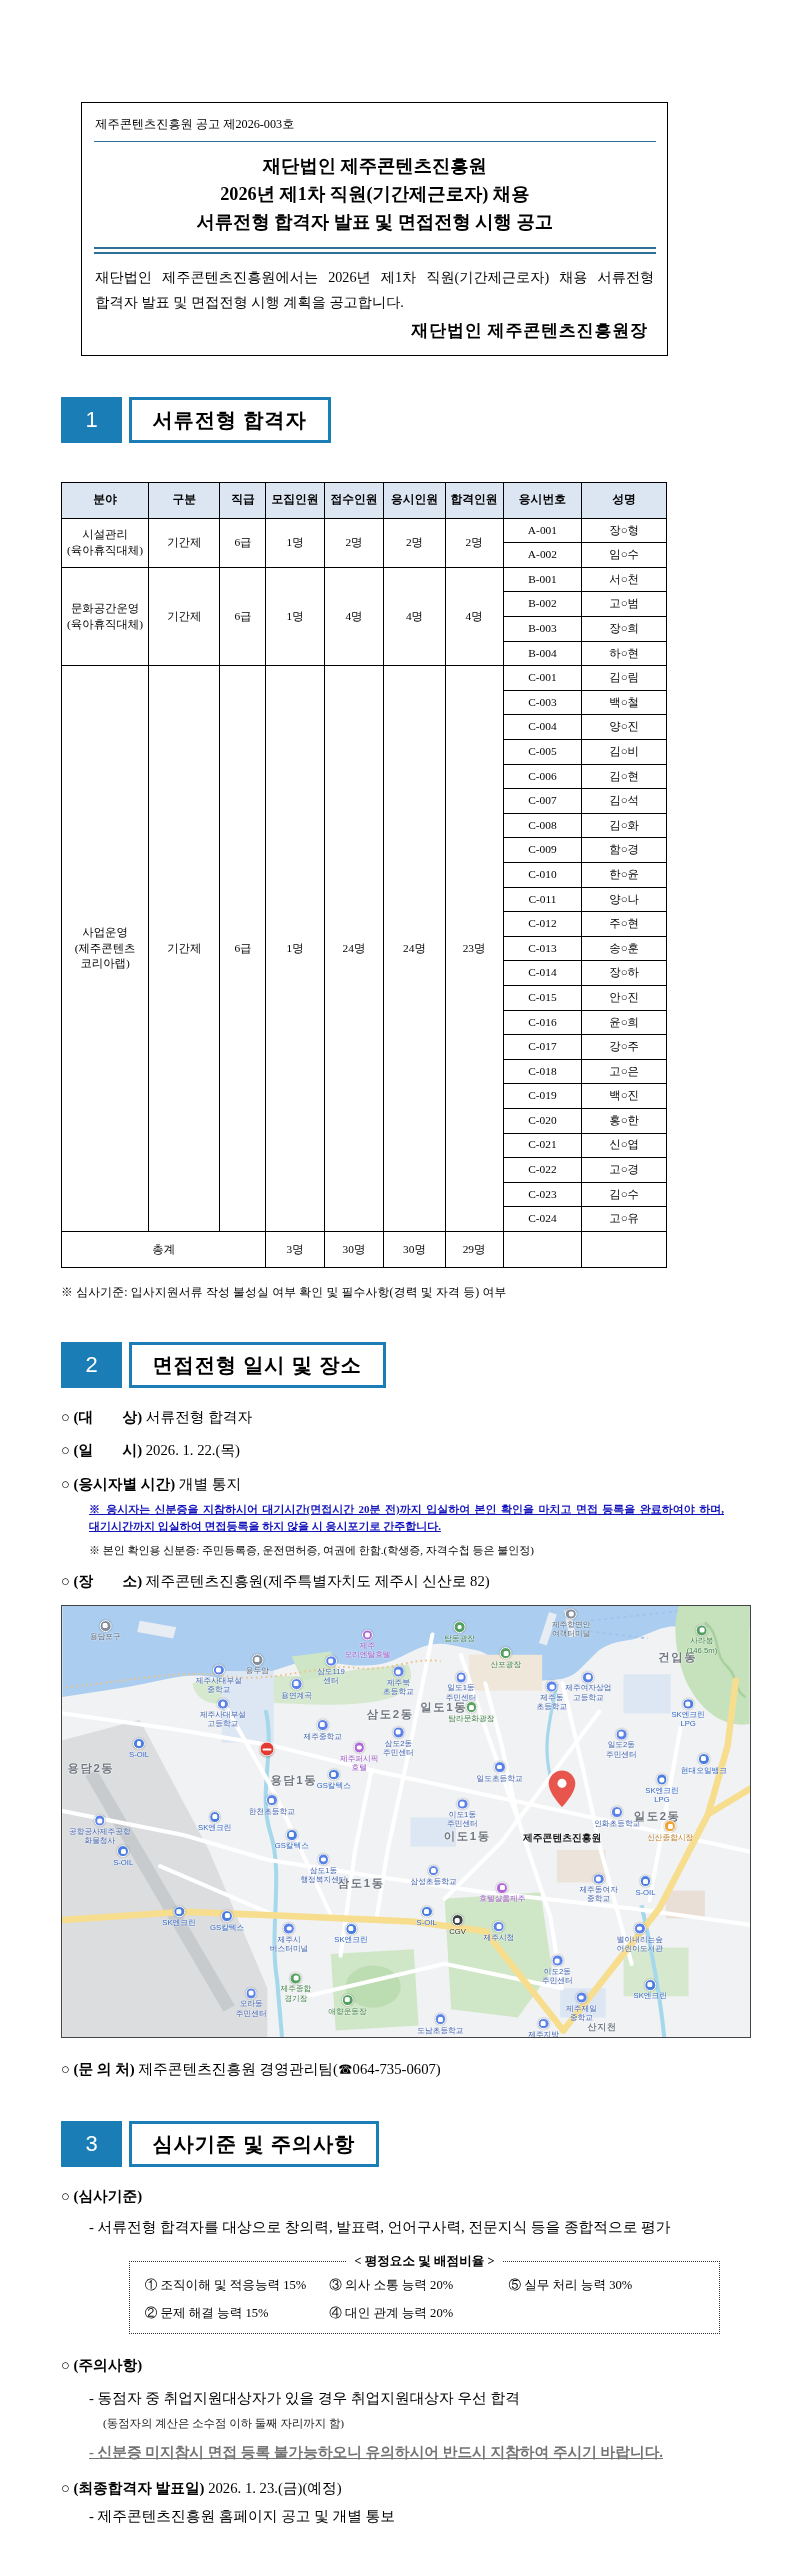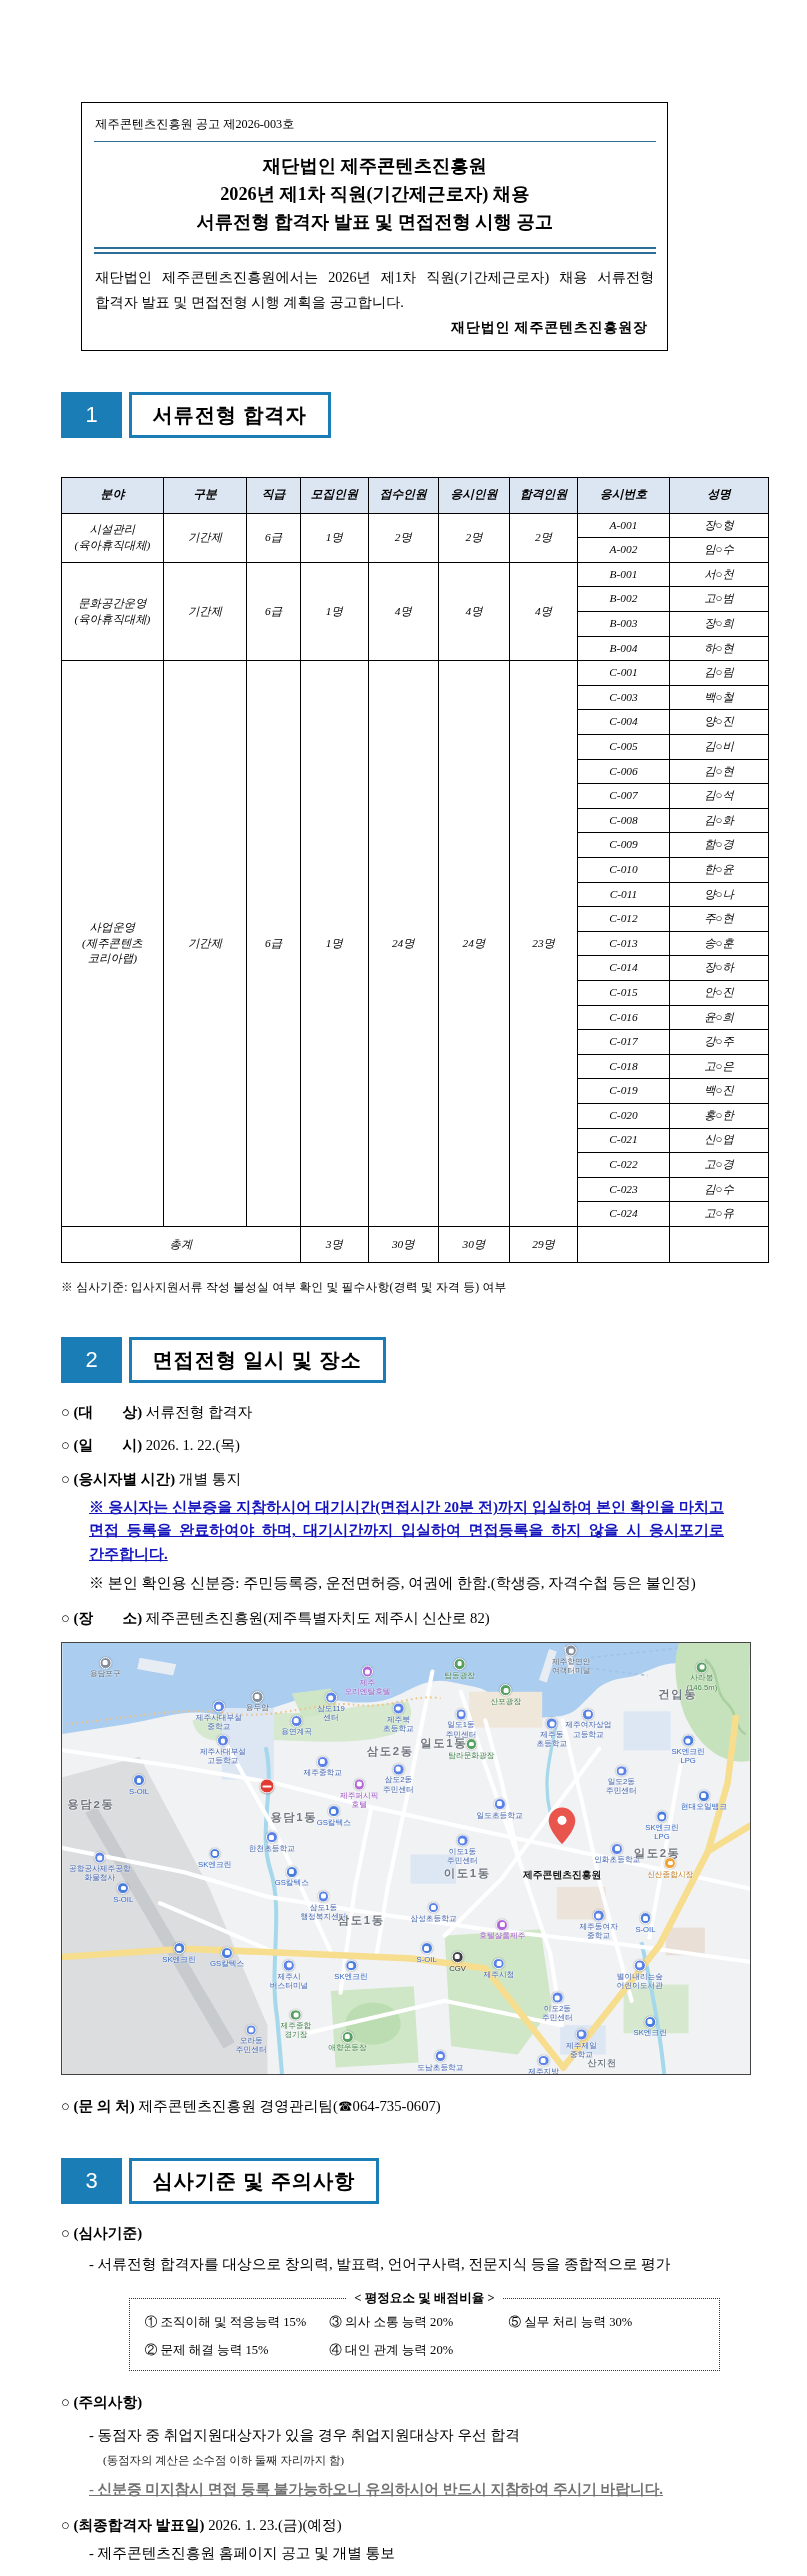--- a/index.html
+++ b/index.html
@@ -6,43 +6,43 @@
   body{font-family:"Liberation Serif","DejaVu Serif",serif;color:#000;}
   .page{width:807px;min-height:2576px;margin:0 auto;background:#fff;box-sizing:border-box;padding:102px 59px 49px 61px;}
 
   
   .notice-box{box-sizing:border-box;margin-left:20.3px;width:587px;border:1.6px solid #000;padding:11.4px 11.4px 13px 11.4px;}
   .notice-no{font-size:12.2px;padding:1.6px 1.6px 8.1px 1.6px;border-bottom:1.6px solid #2e6d96;}
   .doc-titles{text-align:center;margin-top:11.4px;font-weight:bold;font-size:18.3px;line-height:1.52;}
   .double-rule{margin-top:9.8px;height:3.3px;border-top:2px solid #2e6d96;border-bottom:2px solid #2e6d96;}
   .doc-body{margin-top:11.4px;font-size:14.2px;line-height:1.72;text-align:justify;word-break:keep-all;padding:0 1.6px;}
   .doc-date{margin-top:9.8px;text-align:right;font-size:13.4px;padding-right:47px;}
-  .doc-signer{margin-top:4.9px;text-align:right;font-size:14px;font-weight:bold;padding-right:8.1px;letter-spacing:0.8px;}
+  .doc-signer{margin-top:4.9px;text-align:right;font-size:17px;font-weight:bold;padding-right:8.1px;letter-spacing:0.8px;}
 
   
   .sec-head{display:flex;align-items:stretch;margin-top:41px;}
   .sec-num{width:61px;min-height:46px;background:#1b7db6;color:#fff;font-family:"Liberation Sans","DejaVu Sans",sans-serif;
            font-size:22px;display:flex;align-items:center;justify-content:center;}
   .sec-title{margin-left:6.5px;border:3.3px solid #1b7db6;background:#fff;display:flex;align-items:center;
              padding:3.3px 21px;font-family:"Liberation Sans","DejaVu Sans",sans-serif;font-weight:bold;font-size:20.3px;letter-spacing:0.8px;}
 
   
-  table.ptable{border-collapse:collapse;table-layout:fixed;width:708px;margin-top:39px;border:1.6px solid #000;
-               font-size:11.4px;text-align:center;font-style:italic;}
+  table.ptable{border-collapse:collapse;table-layout:fixed;width:606px;margin-top:39px;border:1.6px solid #000;
+               font-size:11.4px;text-align:center;}
   .ptable th,.ptable td{border:0.8px solid #000;padding:0.8px 1.6px;overflow:hidden;}
   .ptable thead th{background:#dce6f2;height:33px;font-weight:600;font-size:11.8px;}
   .ptable tbody td{height:22px;line-height:1.2;}
   .ptable td.field{line-height:1.35;}
   .ptable tr.total td{height:34px;}
   .footnote{margin-top:16.3px;font-size:11.8px;letter-spacing:0.2px;}
 
   
   .oline{margin-top:11.4px;font-size:14.7px;line-height:1.5;}
   .oline .lab{font-weight:bold;}
-  .subnote{margin:6.5px 0 0 28px;font-size:15px;line-height:1.55;}
+  .subnote{margin:6.5px 0 0 28px;font-size:11px;line-height:1.55;}
   .subnote.blue{color:#1414bd;text-decoration:underline;font-weight:600;width:635px;text-align:justify;word-break:keep-all;}
   .subnote.plain{color:#000;}
 
   
   .map{position:relative;width:688px;height:431px;margin-top:13px;border:1.2px solid #444;overflow:hidden;
        background:#f1f2f4;font-family:"Liberation Sans","DejaVu Sans",sans-serif;}
   .map svg.bg{position:absolute;left:0;top:0;}
   .map-label{position:absolute;transform:translate(-50%,-50%);text-align:center;font-size:7.7px;line-height:1.2;
              color:#4b5563;z-index:3;white-space:nowrap;text-shadow:0 0 1.6px #fff,0 0 1.6px #fff;}
   .poi-icon{display:block;width:9.8px;height:9.8px;border-radius:50%;margin:0 auto 0.8px auto;border:1.6px solid #fff;
@@ -367,21 +367,21 @@
         <div class="map-label k-school" style="left: 22.8%; top: 17%;"><span class="poi-icon"></span><span class="poi-text">제주사대부설<br>중학교</span></div>
         <div class="map-label k-school" style="left: 23.4%; top: 24.9%;"><span class="poi-icon"></span><span class="poi-text">제주사대부설<br>고등학교</span></div>
         <div class="map-label k-civic" style="left: 34.1%; top: 19.2%;"><span class="poi-icon"></span><span class="poi-text">용연계곡</span></div>
         <div class="map-label k-civic" style="left: 39.1%; top: 14.9%;"><span class="poi-icon"></span><span class="poi-text">삼도119<br>센터</span></div>
         <div class="map-label k-hotel" style="left: 44.4%; top: 8.9%;"><span class="poi-icon"></span><span class="poi-text">제주<br>오리엔탈호텔</span></div>
         <div class="map-label k-school" style="left: 48.9%; top: 17.4%;"><span class="poi-icon"></span><span class="poi-text">제주북<br>초등학교</span></div>
         <div class="map-label k-district" style="left: 47.7%; top: 25.3%;"><span class="poi-text">삼도2동</span></div>
         <div class="map-label k-school" style="left: 37.9%; top: 28.7%;"><span class="poi-icon"></span><span class="poi-text">제주중학교</span></div>
         <div class="map-label k-civic" style="left: 48.9%; top: 31.5%;"><span class="poi-icon"></span><span class="poi-text">삼도2동<br>주민센터</span></div>
         <div class="map-label k-gas" style="left: 11.2%; top: 33%;"><span class="poi-icon"></span><span class="poi-text">S-OIL</span></div>
-        <div class="map-label k-district" style="left: 4.2%; top: 37.7%; font-family: Liberation Mono, monospace;"><span class="poi-text">용담2동</span></div>
+        <div class="map-label k-district" style="left: 4.2%; top: 37.7%;"><span class="poi-text">용담2동</span></div>
         <div class="map-label k-hotel" style="left: 43.2%; top: 35%;"><span class="poi-icon"></span><span class="poi-text">제주퍼시픽<br>호텔</span></div>
         <div class="map-label k-district" style="left: 33.7%; top: 40.6%;"><span class="poi-text">용담1동</span></div>
         <div class="map-label k-gas" style="left: 39.5%; top: 40.2%;"><span class="poi-icon"></span><span class="poi-text">GS칼텍스</span></div>
         <div class="map-label k-school" style="left: 30.5%; top: 46.2%;"><span class="poi-icon"></span><span class="poi-text">한천초등학교</span></div>
         <div class="map-label k-gas" style="left: 22.2%; top: 50%;"><span class="poi-icon"></span><span class="poi-text">SK엔크린</span></div>
         <div class="map-label k-gas" style="left: 33.4%; top: 54.2%;"><span class="poi-icon"></span><span class="poi-text">GS칼텍스</span></div>
         <div class="map-label k-civic" style="left: 5.5%; top: 52%;"><span class="poi-icon"></span><span class="poi-text">공항공사제주공항<br>화물청사</span></div>
         <div class="map-label k-gas" style="left: 8.9%; top: 58%;"><span class="poi-icon"></span><span class="poi-text">S-OIL</span></div>
         <div class="map-label k-civic" style="left: 38%; top: 61%;"><span class="poi-icon"></span><span class="poi-text">삼도1동<br>행정복지센터</span></div>
         <div class="map-label k-district" style="left: 43.5%; top: 64.5%;"><span class="poi-text">삼도1동</span></div>

